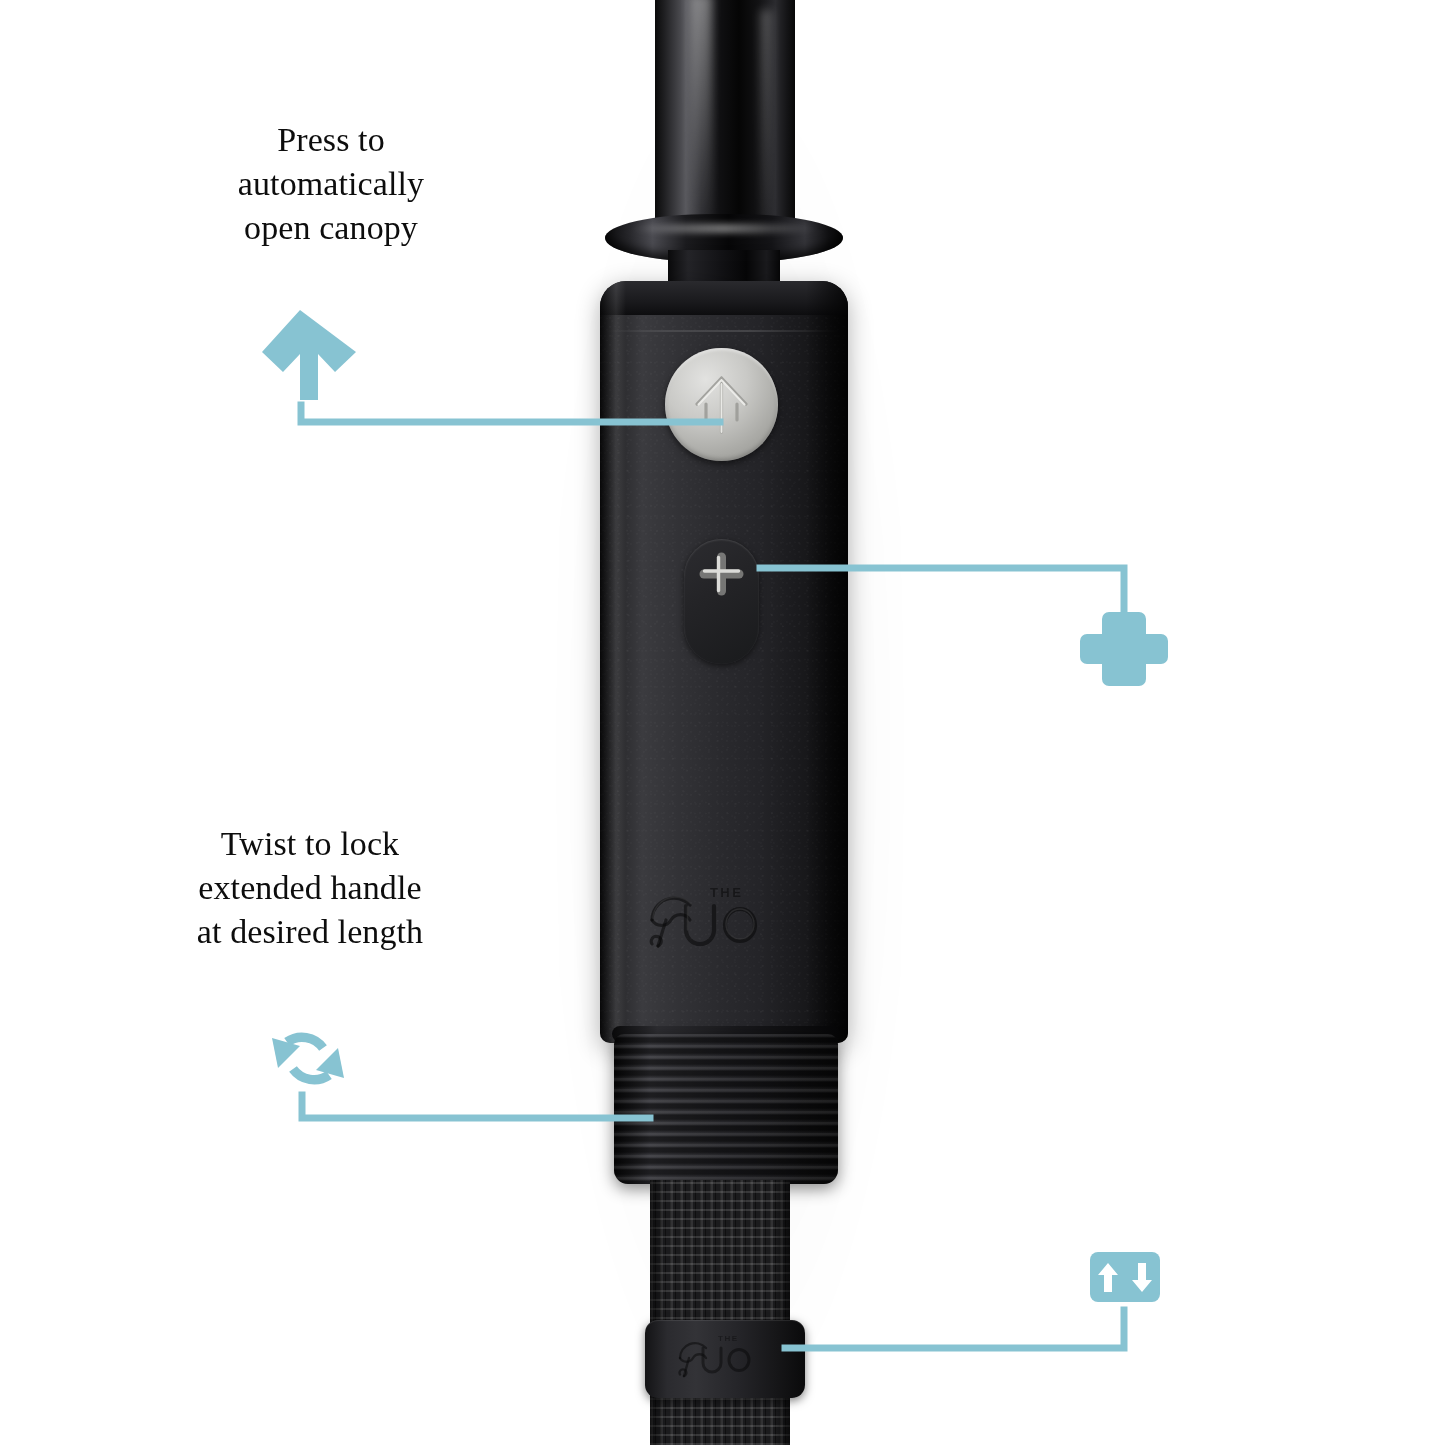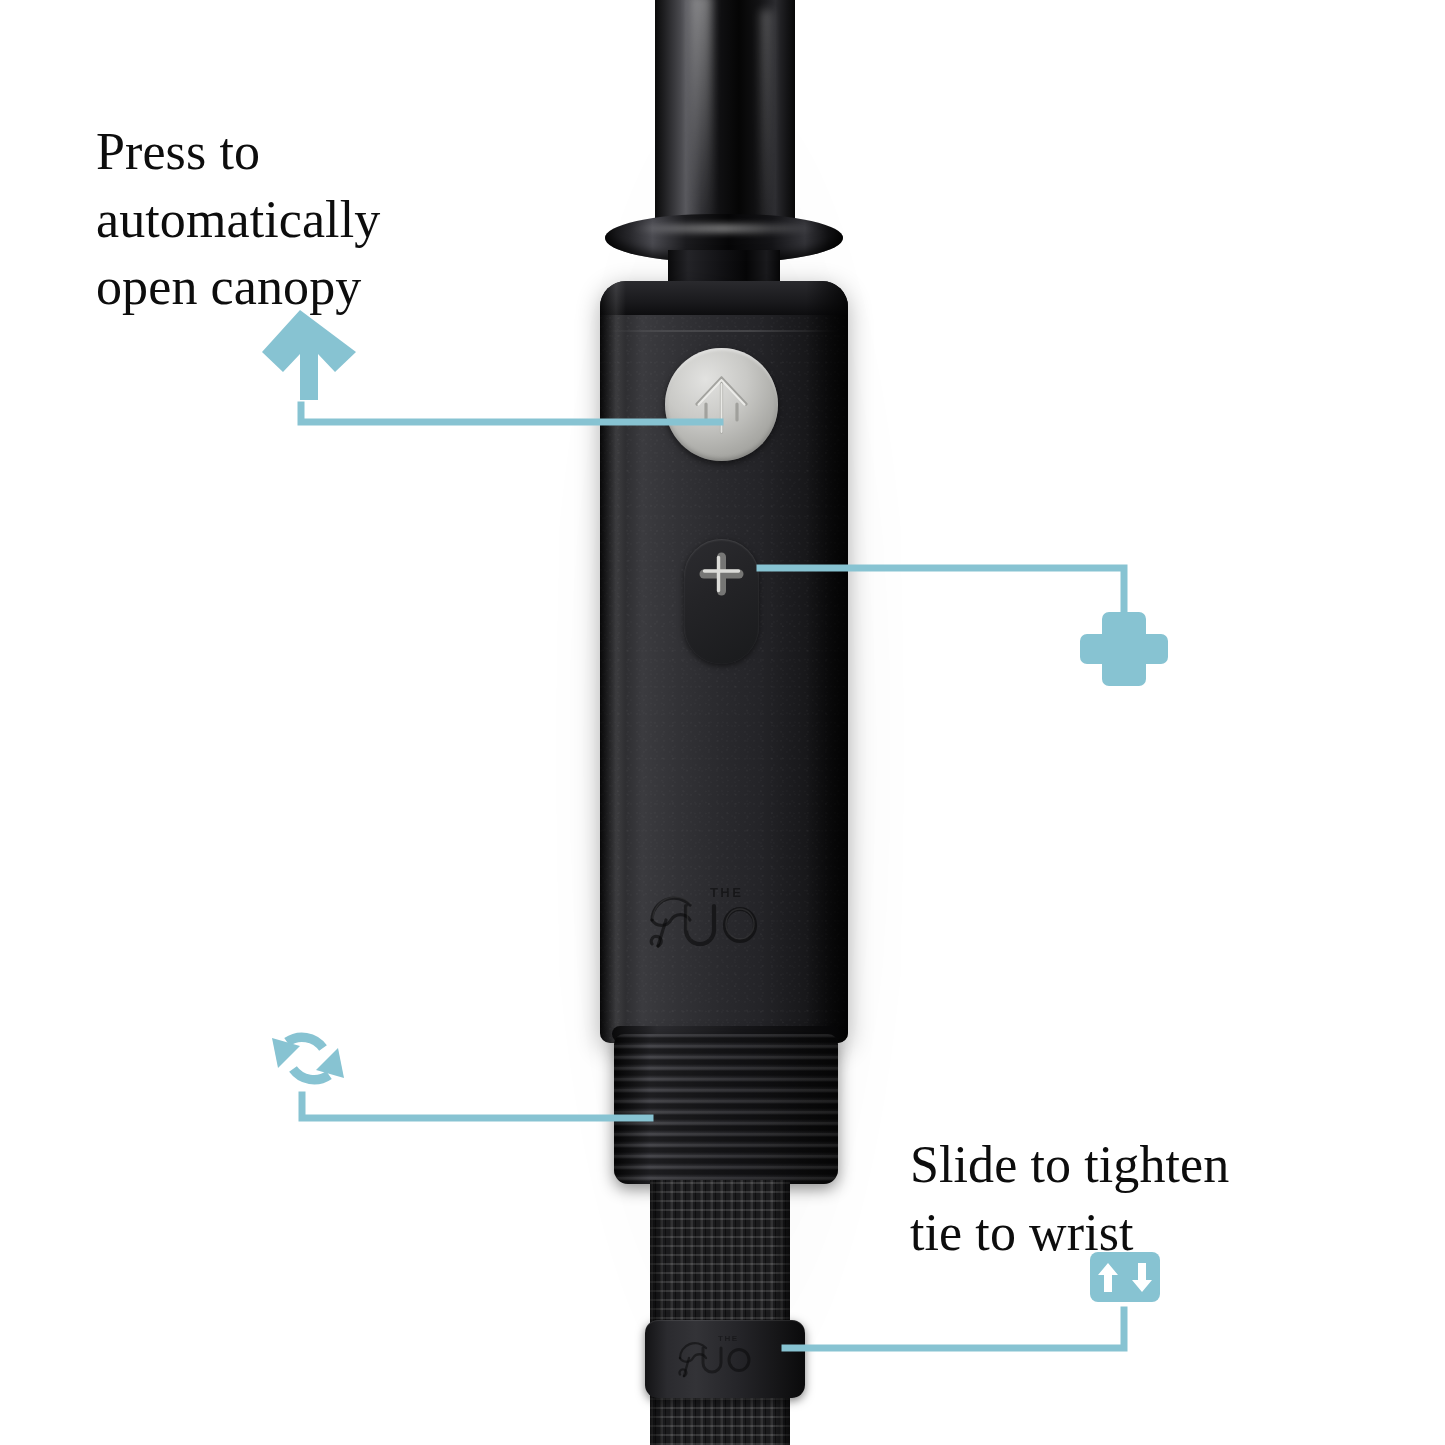--- a/index.html
+++ b/index.html
@@ -267,22 +267,23 @@
     position: absolute;
     left: 672px; top: 1330px;
     width: 110px; height: 58px;
     opacity: 0.80;
   }
 
   
   .callout-text {
     position: absolute;
     color: #0d0d0d;
-    font-size: 52px;
+    font-size: 34px;
     line-height: 1.30;
+    text-align: center;
     letter-spacing: 0.1px;
     white-space: pre-line;
   }
   #txt-open    { left: 96px;  top: 118px;  width: 470px; }
   #txt-extend  { left: 906px; top: 693px;  width: 470px; }
   #txt-twist   { left: 75px;  top: 822px;  width: 470px; }
   #txt-slide   { left: 910px; top: 1131px; width: 450px; }
 
   
   #overlay {
@@ -381,23 +382,24 @@
         <ellipse cx="67" cy="30" rx="10" ry="10.5"></ellipse>
       </g>
     </svg>
   </div>
 
   <div class="callout-text" id="txt-open">Press to
 automatically
 open canopy</div>
 
 
-
-  <div class="callout-text" id="txt-slide">Slide to tighten
-tie to wrist</div>
+  <div class="callout-text" id="txt-twist">Twist to lock
+extended handle
+at desired length</div>
+
 
   <svg id="overlay" viewBox="0 0 1445 1445">
 
     <g>
       <path d="M300 310 L262 352 L283 372 L300 354 L300 400 L318 400 L318 354 L335 372 L356 352 Z" fill="#87c3d2"></path>
     </g>
     <path d="M301 405 L301 416 L301 422 L720 422" fill="none" stroke="#87c3d2" stroke-width="7" stroke-linecap="square" stroke-linejoin="miter"></path>
 
     <path d="M760 568 L1124 568 L1124 632" fill="none" stroke="#87c3d2" stroke-width="7" stroke-linecap="square" stroke-linejoin="miter"></path>
     <g>

